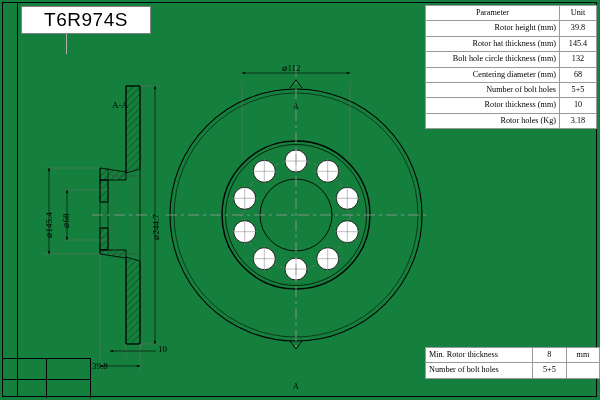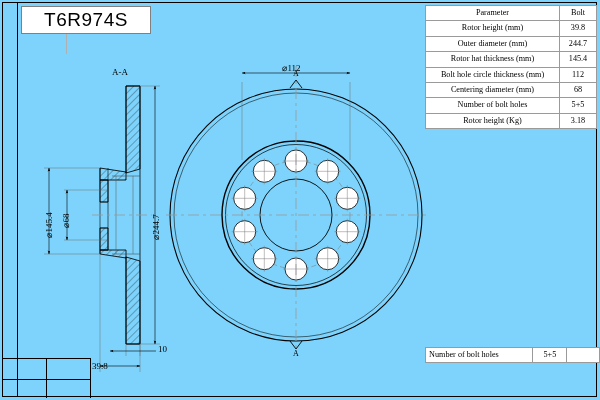--- a/index.html
+++ b/index.html
@@ -4,21 +4,21 @@
 <style>
   html, body {
     margin: 0;
     padding: 0;
     background: #ffffff;
   }
   #page {
     position: relative;
     width: 600px;
     height: 400px;
-    background: #7dd3fc;
+    background: #15803d;
     font-family: "Liberation Serif", "DejaVu Serif", serif;
     overflow: hidden;
   }
 
   
   .frame-outer {
     position: absolute;
     left: 2px; top: 2px;
     width: 595px; height: 395px;
     border: 1px solid #000;
@@ -100,21 +100,21 @@
     font-weight: normal;
     white-space: nowrap;
     line-height: 1;
   }
   #table-main {
     left: 425px; top: 5px; padding-left: 20px;
   }
   #table-main td.p-name, #table-main th.p-name {
     width: 127px;
     height: 14.4px;
-    text-align: center;
+    text-align: right;
   }
   #table-main td.p-unit, #table-main th.p-unit {
     width: 30px;
     text-align: center;
   }
   #table-main th.p-name, #table-main th.p-unit {
     text-align: center;
   }
   #table-bottom {
     left: 425px; top: 347px;
@@ -154,20 +154,21 @@
     transform-origin: 0 0;
     transform: rotate(-90deg);
   }
   .mark {
     position: absolute;
     font-family: "Liberation Serif", serif;
     font-size: 9px;
     color: #000;
     white-space: nowrap;
     line-height: 1;
+    margin-top: 33px;
   }
 </style>
 </head>
 <body>
 
 <div id="page">
 
   <div class="frame-outer"></div>
   <div class="frame-inner-left"></div>
   <div class="frame-tick" style="top:2px;"></div>
@@ -338,57 +339,62 @@
   <div class="dim rot" style="left:62px; top:228px;">⌀68</div>
   <div class="dim rot" style="left:152px; top:240px;">⌀244.7</div>
 
   <div class="dim" style="left:92px; top:362px;">39.8</div>
   <div class="dim" style="left:158px; top:345px;">10</div>
 
   <table class="param-table" id="table-main">
     <thead>
       <tr>
         <th class="p-name">Parameter</th>
-        <th class="p-unit">Bolt</th>
+        <th class="p-unit">Unit</th>
       </tr>
     </thead>
     <tbody>
       <tr>
         <td class="p-name">Rotor height (mm)</td>
         <td class="p-unit">39.8</td>
       </tr>
       <tr>
-        <td class="p-name">Outer diameter (mm)</td>
-        <td class="p-unit">244.7</td>
-      </tr>
-      <tr>
         <td class="p-name">Rotor hat thickness (mm)</td>
         <td class="p-unit">145.4</td>
       </tr>
       <tr>
         <td class="p-name">Bolt hole circle thickness (mm)</td>
-        <td class="p-unit">112</td>
+        <td class="p-unit">132</td>
       </tr>
       <tr>
         <td class="p-name">Centering diameter (mm)</td>
         <td class="p-unit">68</td>
       </tr>
       <tr>
         <td class="p-name">Number of bolt holes</td>
         <td class="p-unit">5+5</td>
       </tr>
       <tr>
-        <td class="p-name">Rotor height (Kg)</td>
+        <td class="p-name">Rotor thickness (mm)</td>
+        <td class="p-unit">10</td>
+      </tr>
+      <tr>
+        <td class="p-name">Rotor holes (Kg)</td>
         <td class="p-unit">3.18</td>
       </tr>
     </tbody>
   </table>
 
   <table class="param-table" id="table-bottom">
     <tbody>
+      <tr>
+        <td class="b-name">Min. Rotor thickness</td>
+        <td class="b-val">8</td>
+        <td class="b-unit">mm</td>
+      </tr>
       <tr>
         <td class="b-name">Number of bolt holes</td>
         <td class="b-val">5+5</td>
         <td class="b-unit"></td>
       </tr>
     </tbody>
   </table>
 
 </div>
 

